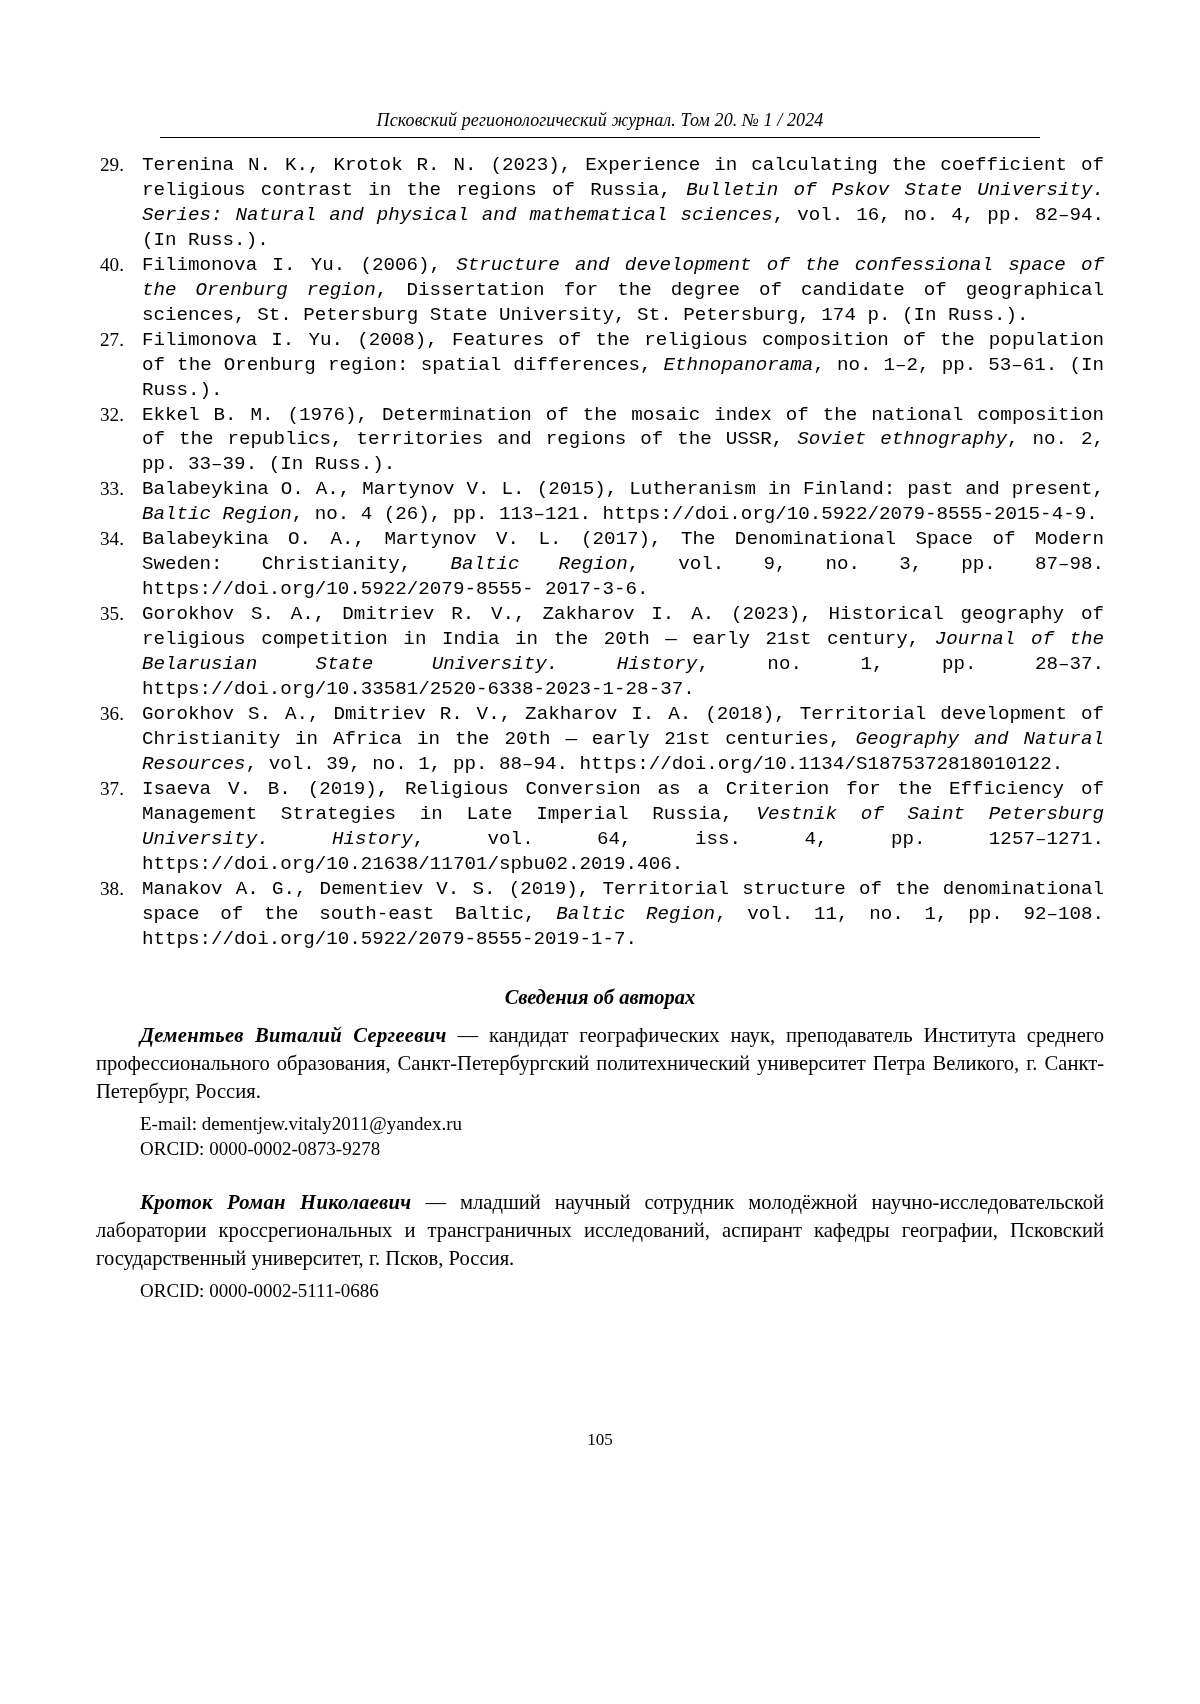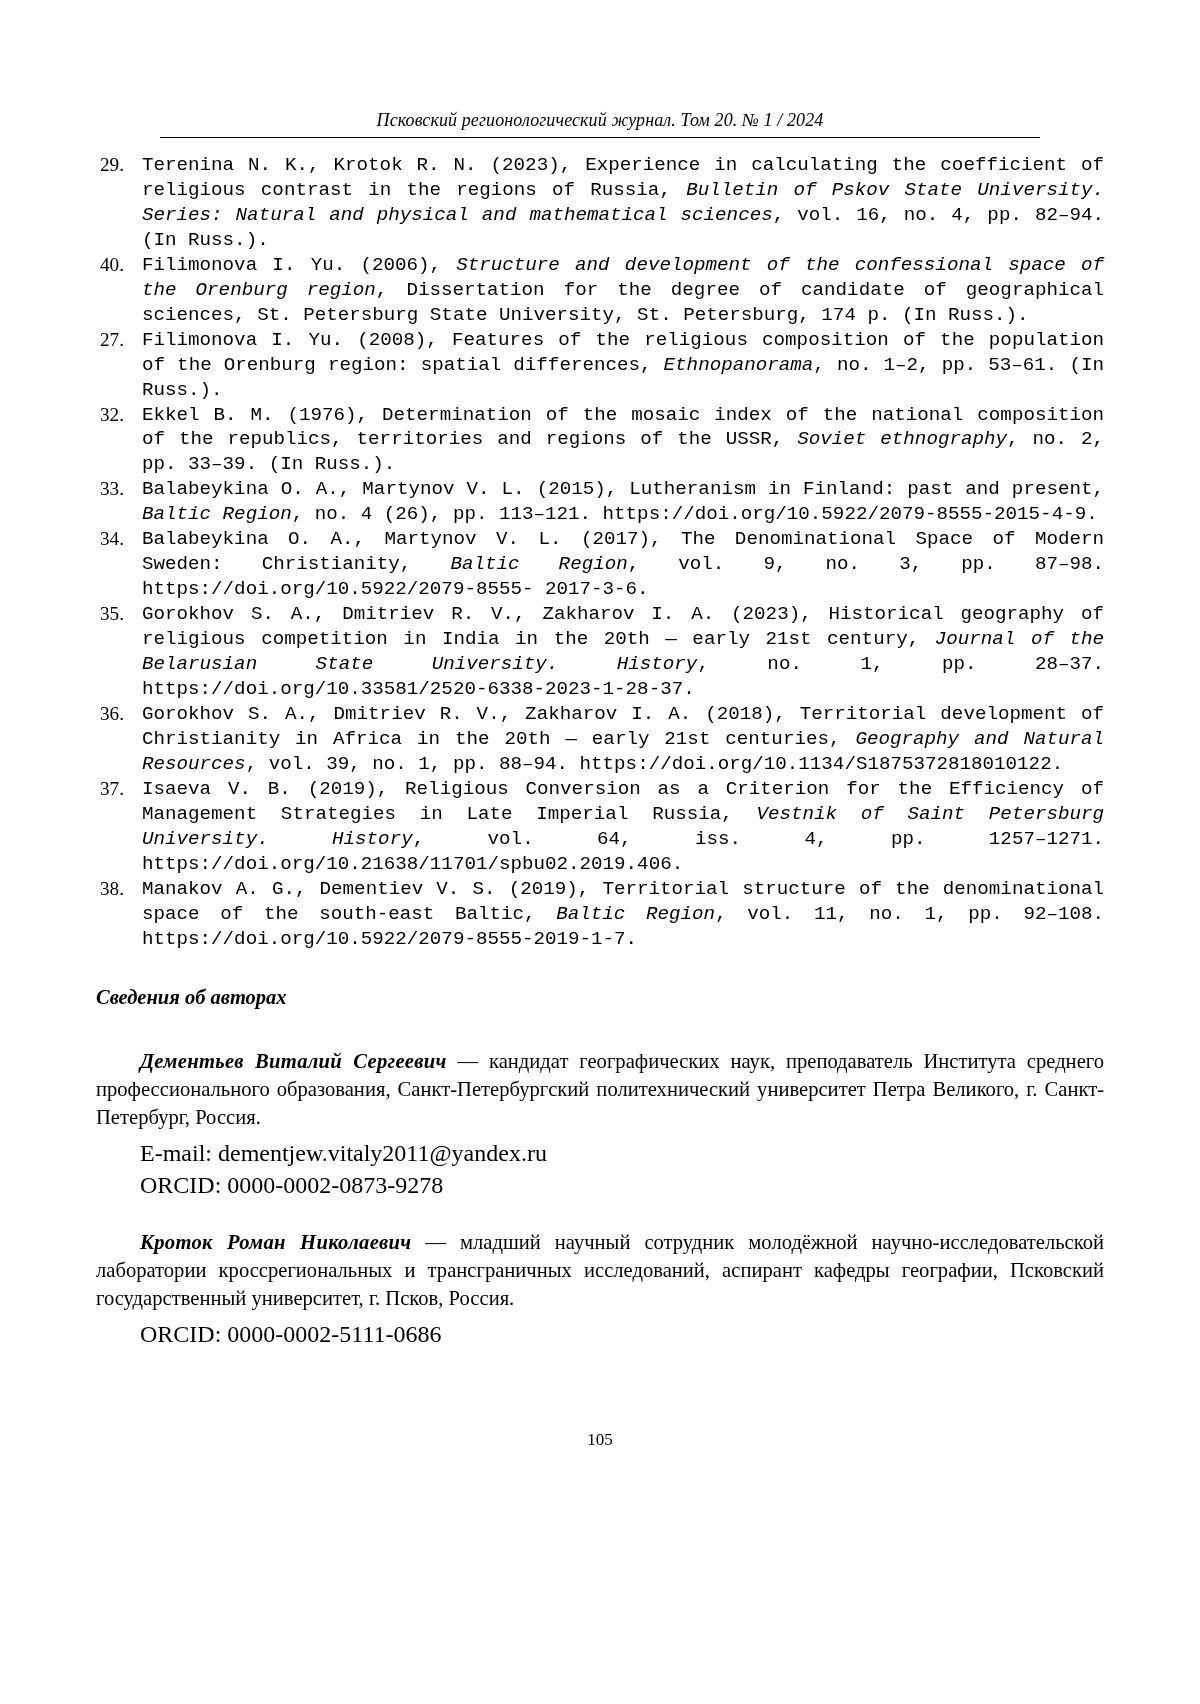--- a/index.html
+++ b/index.html
@@ -59,38 +59,39 @@
   .ref .body {
     flex: 1 1 auto;
     text-align: justify;
     text-justify: inter-word;
     hyphens: manual;
     font-family: Liberation Mono, monospace;
   }
   .ref .body i { font-style: italic; }
 
   .authors-heading {
+    text-align: center;
     font-weight: bold;
     font-style: italic;
     font-size: 20.5px;
     margin-top: 34px;
-    margin-bottom: 38px;
+    margin-bottom: 12px;
   }
   .author-block {
     font-size: 20.6px;
     line-height: 1.36;
     text-align: justify;
     margin-bottom: 6px;
   }
   .author-block .lead {
     text-indent: 44px;
   }
   .author-block b { font-weight: bold; letter-spacing: 0.3px; font-style: italic; }
   .contact {
-    font-size: 24px;
+    font-size: 19px;
     line-height: 1.36;
     padding-left: 44px;
   }
   .gap { height: 26px; }
 
   .page-number {
     position: absolute;
     top: 1430px;
     left: 0;
     width: 1200px;

